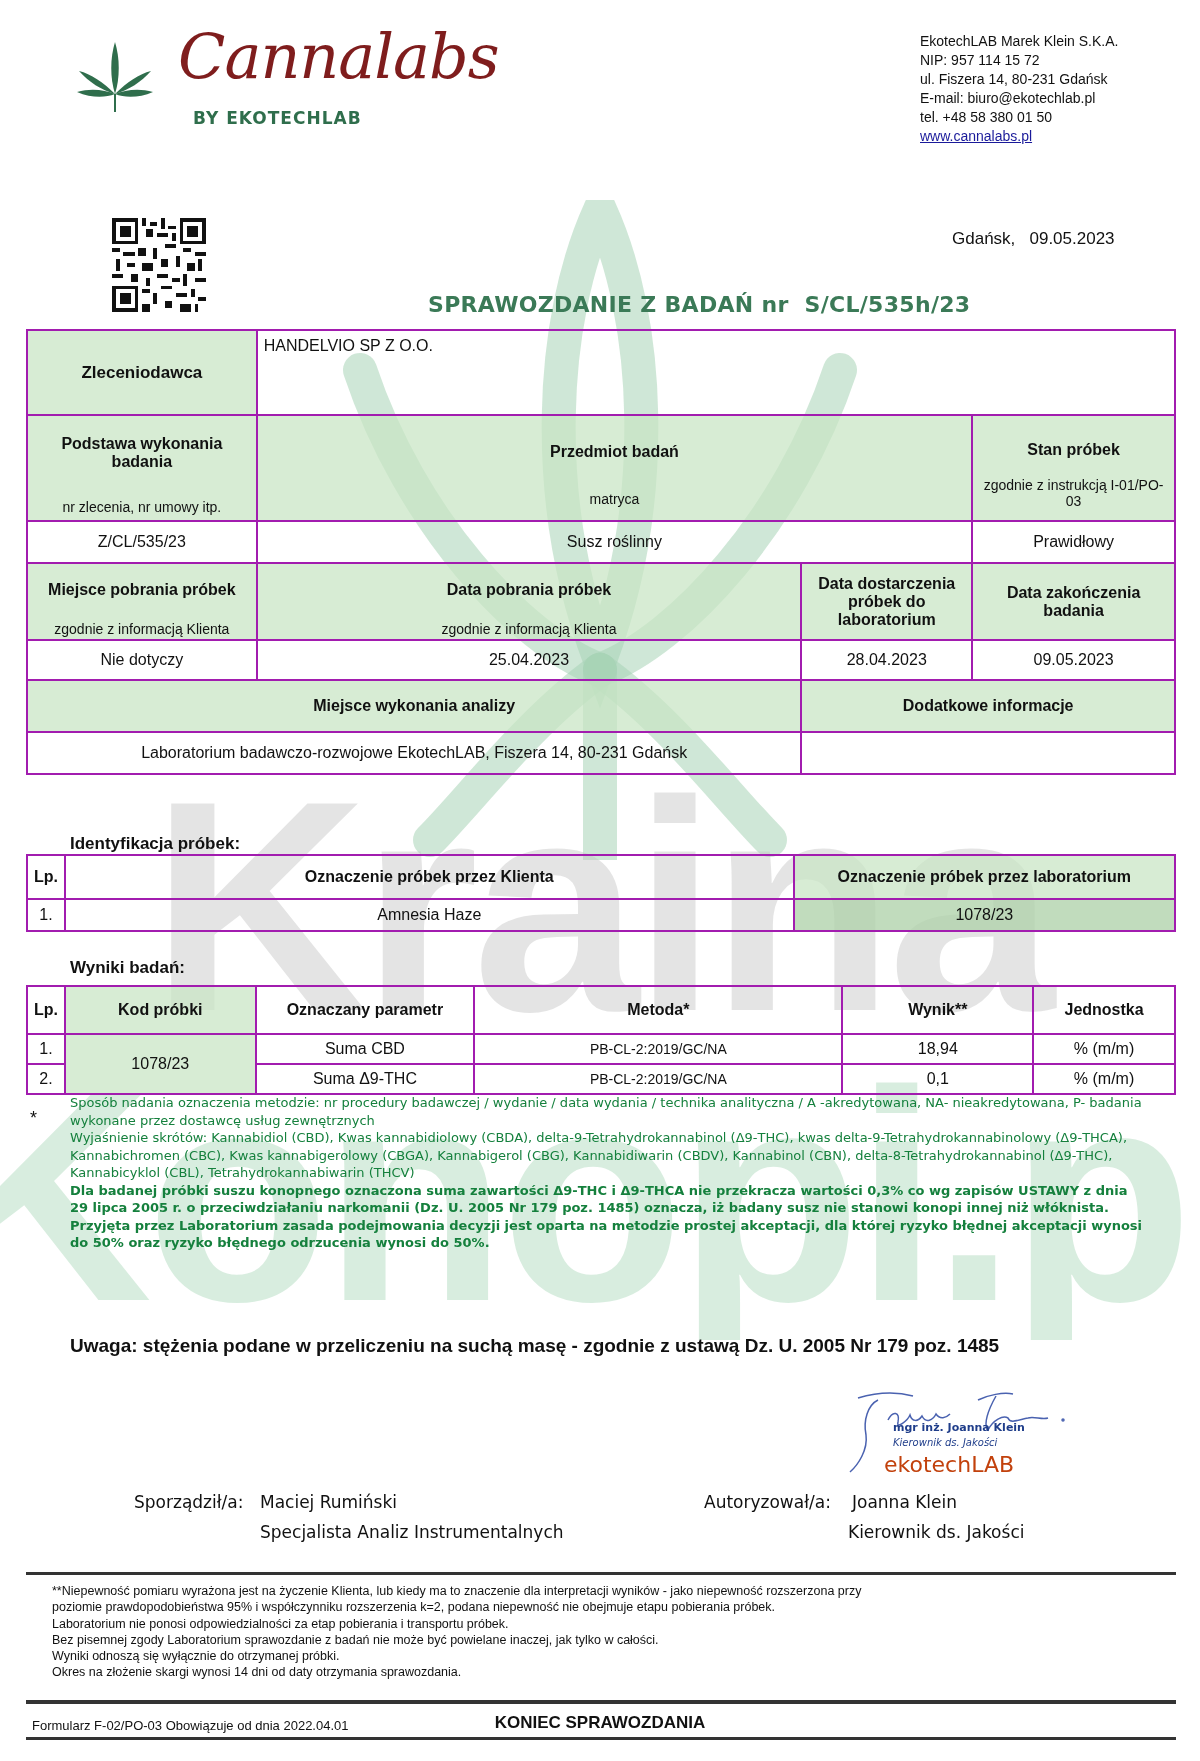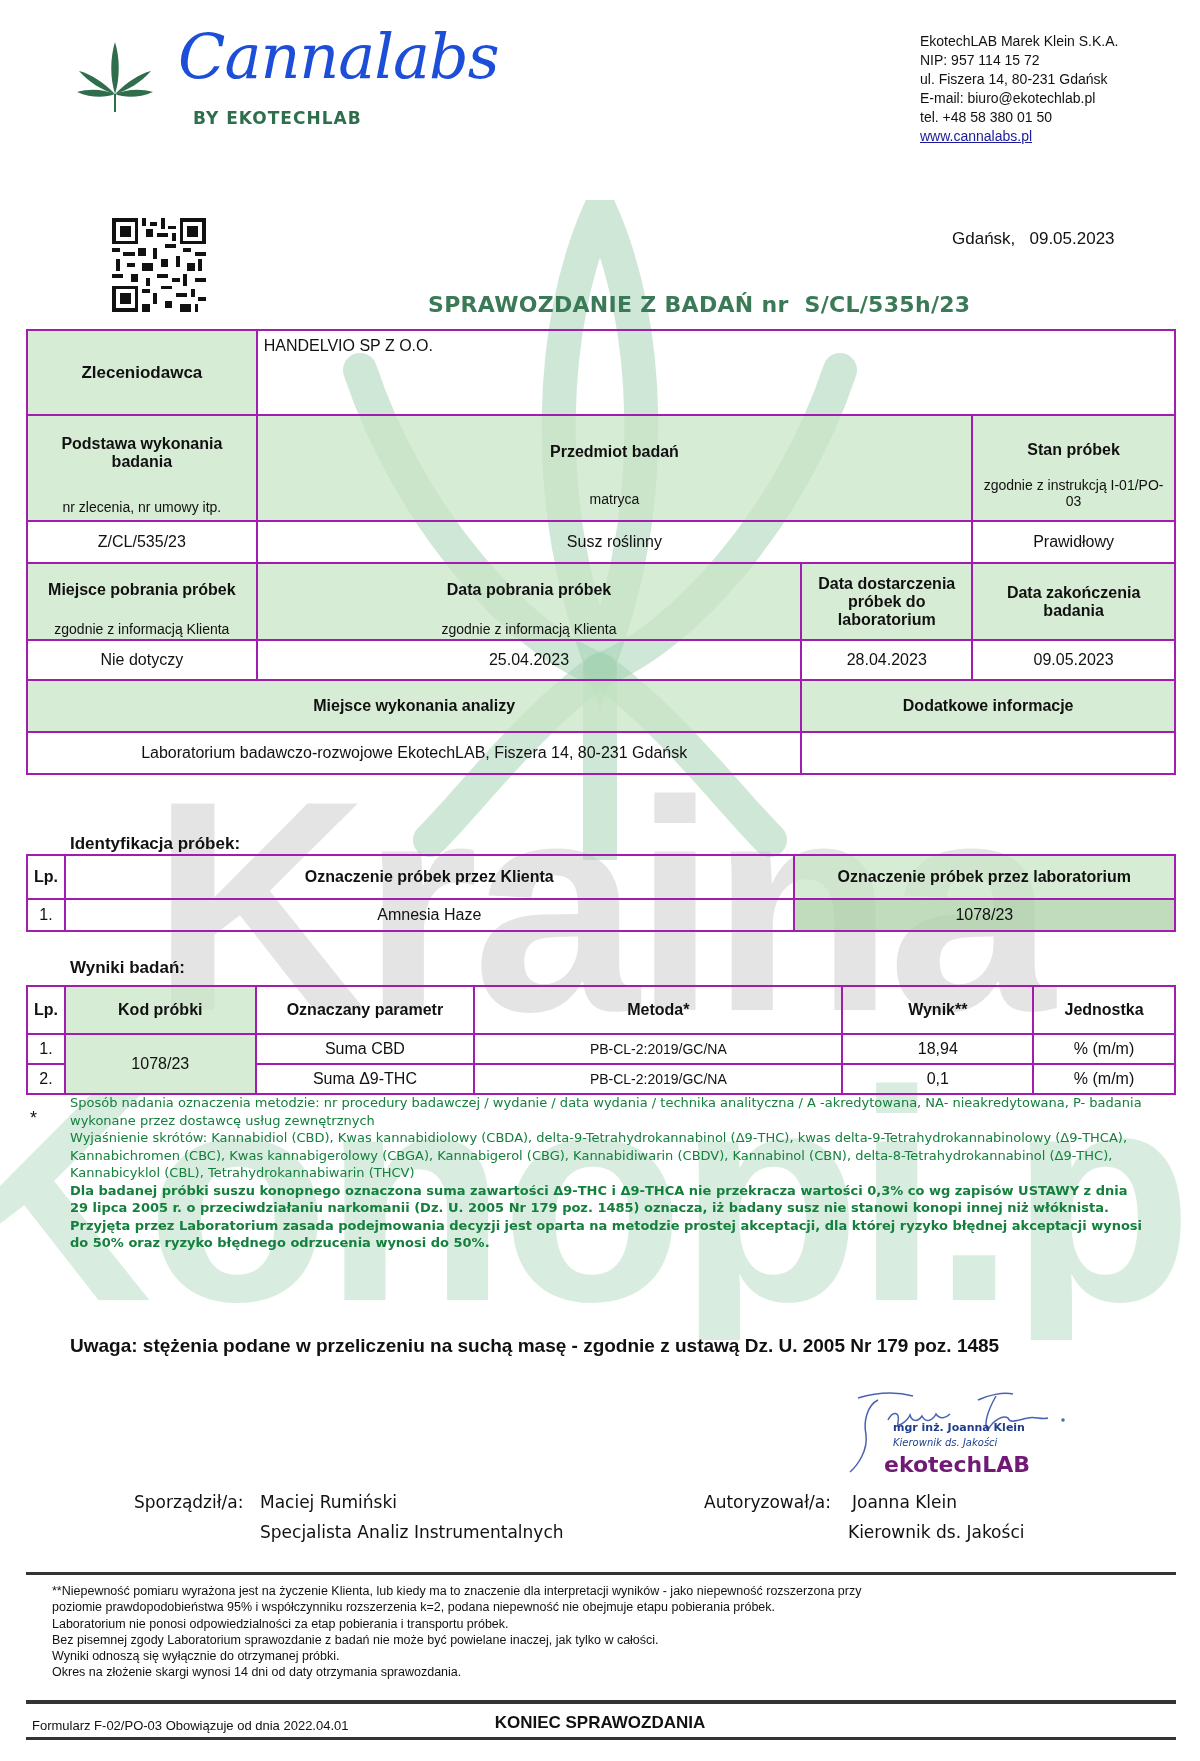--- a/index.html
+++ b/index.html
@@ -7,21 +7,21 @@
   body { position: relative; font-family: "Liberation Sans", sans-serif; color: #111; }
 
   
   .wm-leaf { position: absolute; left: 300px; top: 200px; width: 600px; height: 660px; z-index: 0; }
   .wm-text { position: absolute; left: 0; top: 780px; width: 1200px; height: 560px; z-index: 0; }
 
   .abs { position: absolute; z-index: 1; }
 
   
   .logo-leaf { left: 75px; top: 38px; width: 80px; height: 80px; }
-  .logo-script { left: 178px; top: 20px; font-family: "DejaVu Serif", serif; font-style: italic; font-size: 62px; color: #1d4ed8; letter-spacing: -1px; }
+  .logo-script { left: 178px; top: 20px; font-family: "DejaVu Serif", serif; font-style: italic; font-size: 62px; color: #7f1d1d; letter-spacing: -1px; }
   .logo-sub { left: 193px; top: 108px; font-family: "DejaVu Sans", sans-serif; font-weight: bold; font-size: 17px; color: #2f6e4c; letter-spacing: 1px; }
   .company { left: 920px; top: 32px; font-size: 14px; line-height: 19px; color: #111; }
   .company a { color: #1a1a9a; text-decoration: underline; }
 
   .qr { left: 112px; top: 218px; width: 94px; height: 94px; }
   .place-date { left: 952px; top: 229px; font-size: 17px; }
   .doc-title { left: 428px; top: 292px; font-family: "DejaVu Sans", sans-serif; font-size: 22px; font-weight: bold; color: #3b7a57; letter-spacing: 0.3px; }
 
   
   table { border-collapse: collapse; position: absolute; z-index: 1; }
@@ -39,21 +39,21 @@
 
   .notes { left: 70px; top: 1094px; width: 1080px; font-family: "DejaVu Sans", sans-serif; font-size: 13px; line-height: 17.5px; color: #15803d; }
   .notes .bold { font-weight: bold; }
   .asterisk { left: 30px; top: 1108px; font-size: 18px; }
 
   .uwaga { left: 70px; top: 1335px; font-size: 19px; font-weight: bold; }
 
   .sig { left: 838px; top: 1380px; width: 240px; height: 100px; }
   .sig-name { left: 893px; top: 1421px; font-family: "DejaVu Sans", sans-serif; font-size: 11px; font-weight: bold; color: #1f3d8a; }
   .sig-role { left: 893px; top: 1437px; font-family: "DejaVu Sans", sans-serif; font-size: 10px; font-style: italic; color: #1f3d8a; }
-  .sig-brand { left: 884px; top: 1452px; font-family: "DejaVu Sans", sans-serif; font-size: 22px; font-weight: bold; color: #701a75; }
+  .sig-brand { left: 884px; top: 1452px; font-family: "DejaVu Sans", sans-serif; font-size: 22px; font-weight: normal; color: #c2410c; }
 
   .person { font-family: "DejaVu Sans", sans-serif; font-size: 17px; color: #111; }
 
   .hr { position: absolute; left: 26px; width: 1150px; background: #333; z-index: 1; }
   .footnotes { left: 52px; top: 1583px; font-size: 12.5px; line-height: 16.3px; color: #111; }
   .koniec { left: 0; width: 1200px; top: 1713px; text-align: center; font-size: 17px; font-weight: bold; }
   .form-id { left: 32px; top: 1718px; font-size: 13px; }
 </style>
 </head>
 <body>

